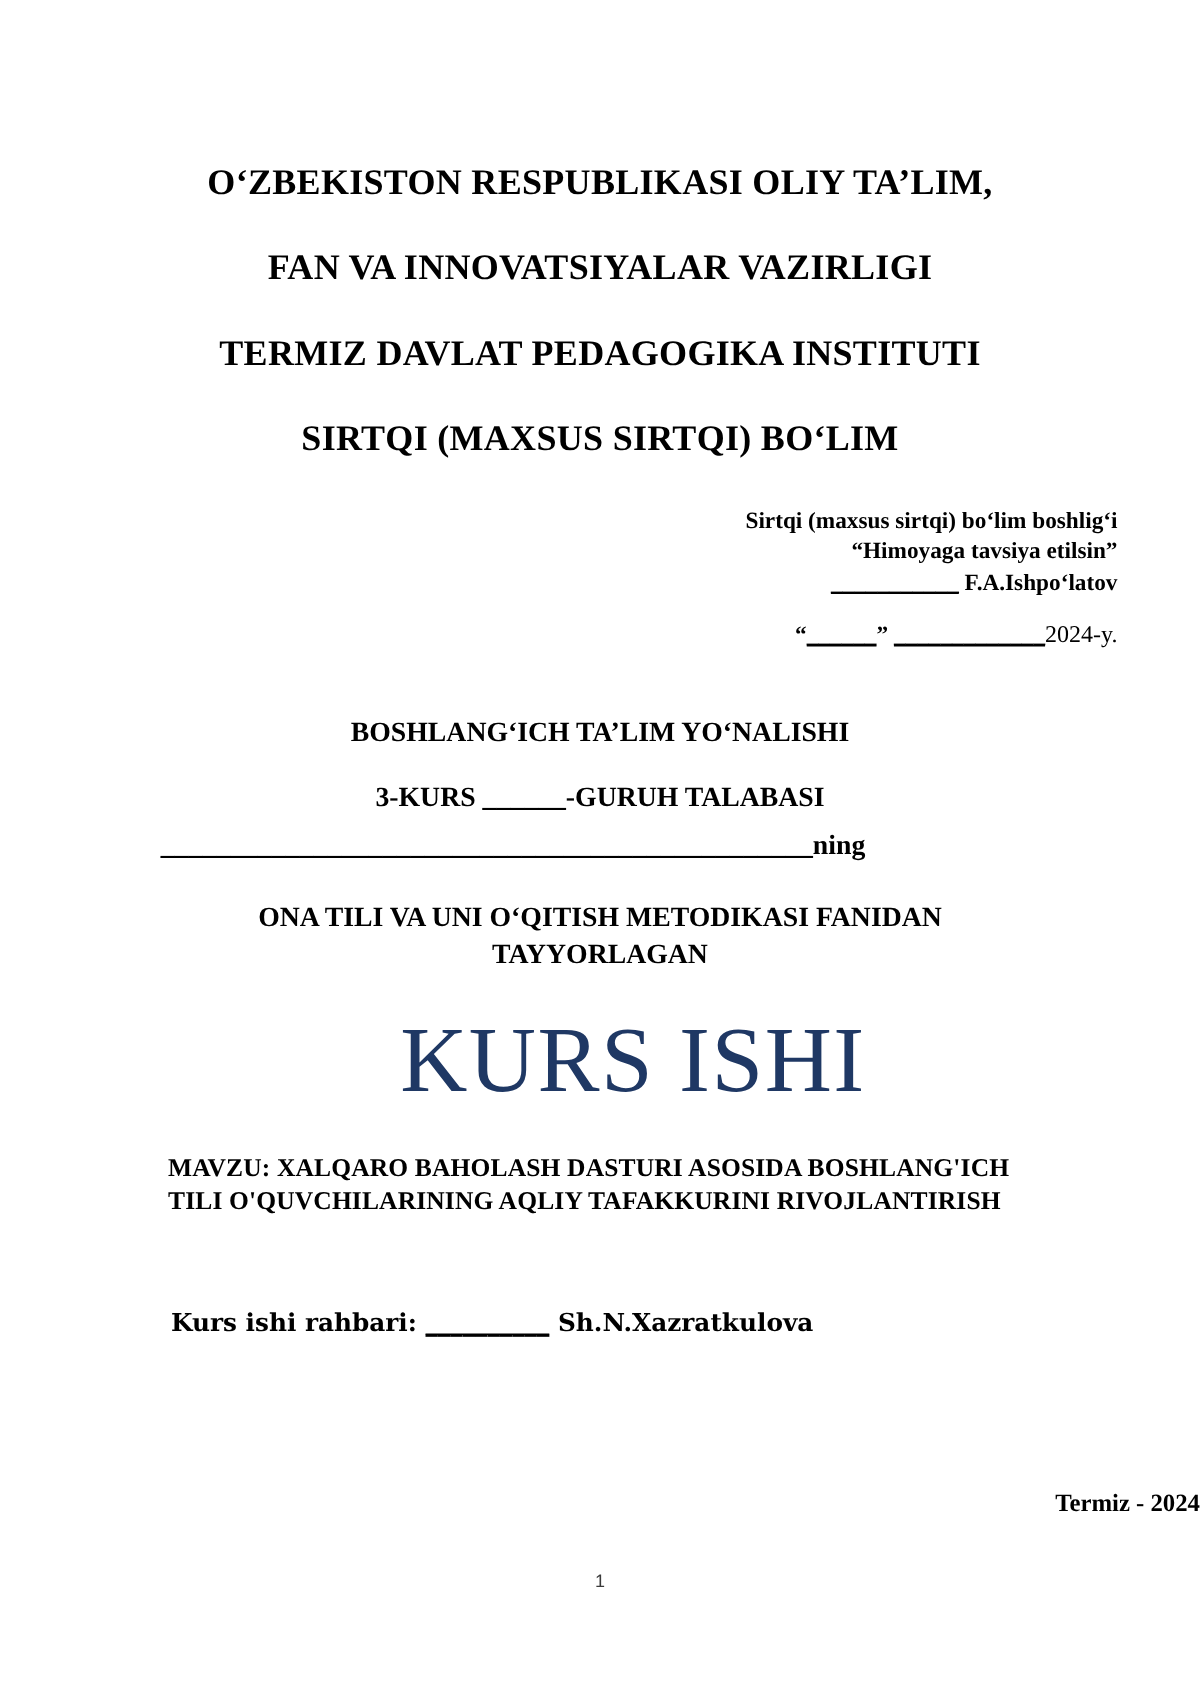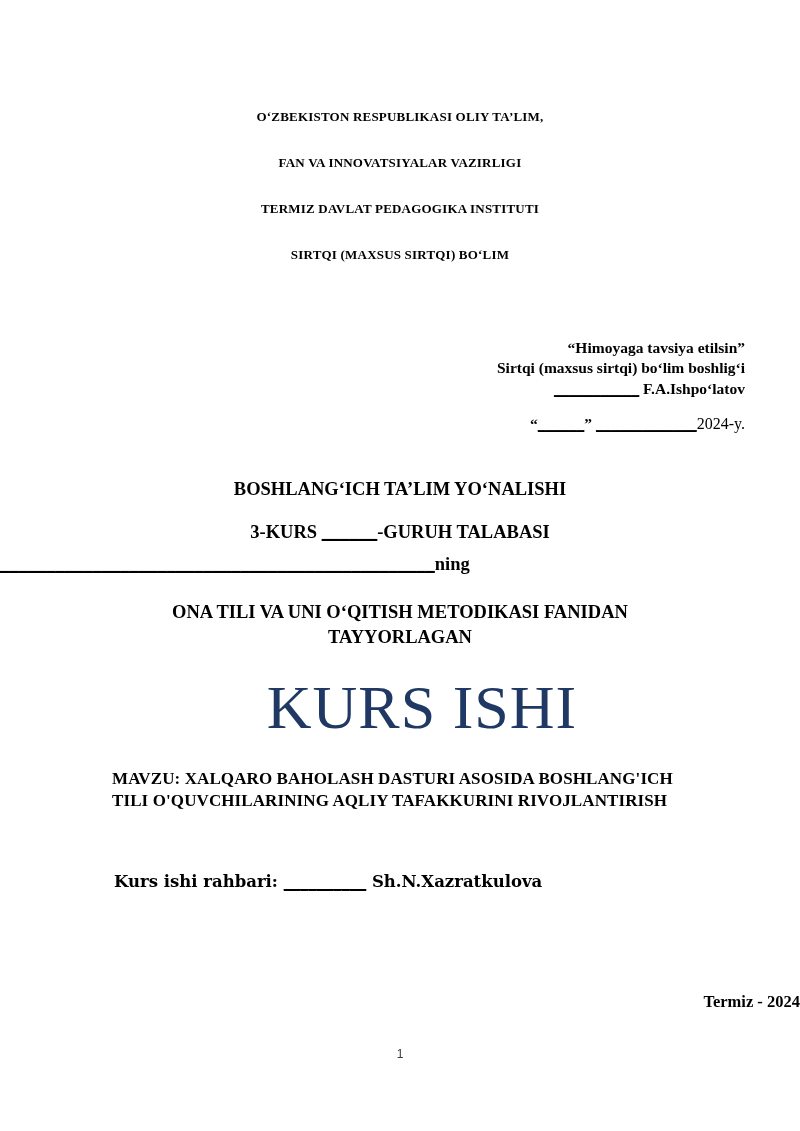--- a/index.html
+++ b/index.html
@@ -26,21 +26,21 @@
 
   
   .header-block {
     position: absolute;
     top: 110px;
     left: 0;
     width: 800px;
     text-align: center;
   }
   .header-line {
-    font-size: 13px;
+    font-size: 24px;
     font-weight: bold;
     letter-spacing: 0.2px;
     line-height: 1;
     margin: 0 0 33px 0;
   }
   .header-line:last-child { margin-bottom: 0; }
 
   
   .approval-block {
     position: absolute;
@@ -85,21 +85,21 @@
     font-size: 18.5px;
     font-weight: bold;
     line-height: 1;
     margin-bottom: 24px;
   }
   .ning-row {
     position: absolute;
     top: 555px;
     left: 0;
     width: 800px;
-    text-align: left;
+    text-align: center;
     padding-right: 116px;
     box-sizing: border-box;
     font-size: 18.5px;
     font-weight: bold;
     line-height: 1;
     white-space: pre;
   }
 
   
   .subject-block {
@@ -187,22 +187,22 @@
 <div class="page">
 
   <div class="header-block">
     <div class="header-line">O‘ZBEKISTON RESPUBLIKASI OLIY TA’LIM,</div>
     <div class="header-line">FAN VA INNOVATSIYALAR VAZIRLIGI</div>
     <div class="header-line">TERMIZ DAVLAT PEDAGOGIKA INSTITUTI</div>
     <div class="header-line">SIRTQI (MAXSUS SIRTQI) BO‘LIM</div>
   </div>
 
   <div class="approval-block">
+    <div class="approval-line">Sirtqi (maxsus sirtqi) bo‘lim boshlig‘i</div>
     <div class="approval-line">“Himoyaga tavsiya etilsin”</div>
-    <div class="approval-line">Sirtqi (maxsus sirtqi) bo‘lim boshlig‘i</div>
     <div class="approval-line"><span class="ul-blank">___________</span><span> </span><span>F.A.Ishpo‘latov</span></div>
     <div class="approval-date"><span>“</span><span class="ul-blank">______</span><span>”</span><span> </span><span class="ul-blank">_____________</span><span class="year">2024-y.</span></div>
   </div>
 
   <div class="student-block">
     <div class="student-line">BOSHLANG‘ICH TA’LIM YO‘NALISHI</div>
     <div class="student-line"><span>3-KURS </span><span class="ul-blank">______</span><span>-GURUH TALABASI</span></div>
   </div>
 
   <div class="ning-row"><span class="ul-blank">_______________________________________________</span><span>ning</span></div>

